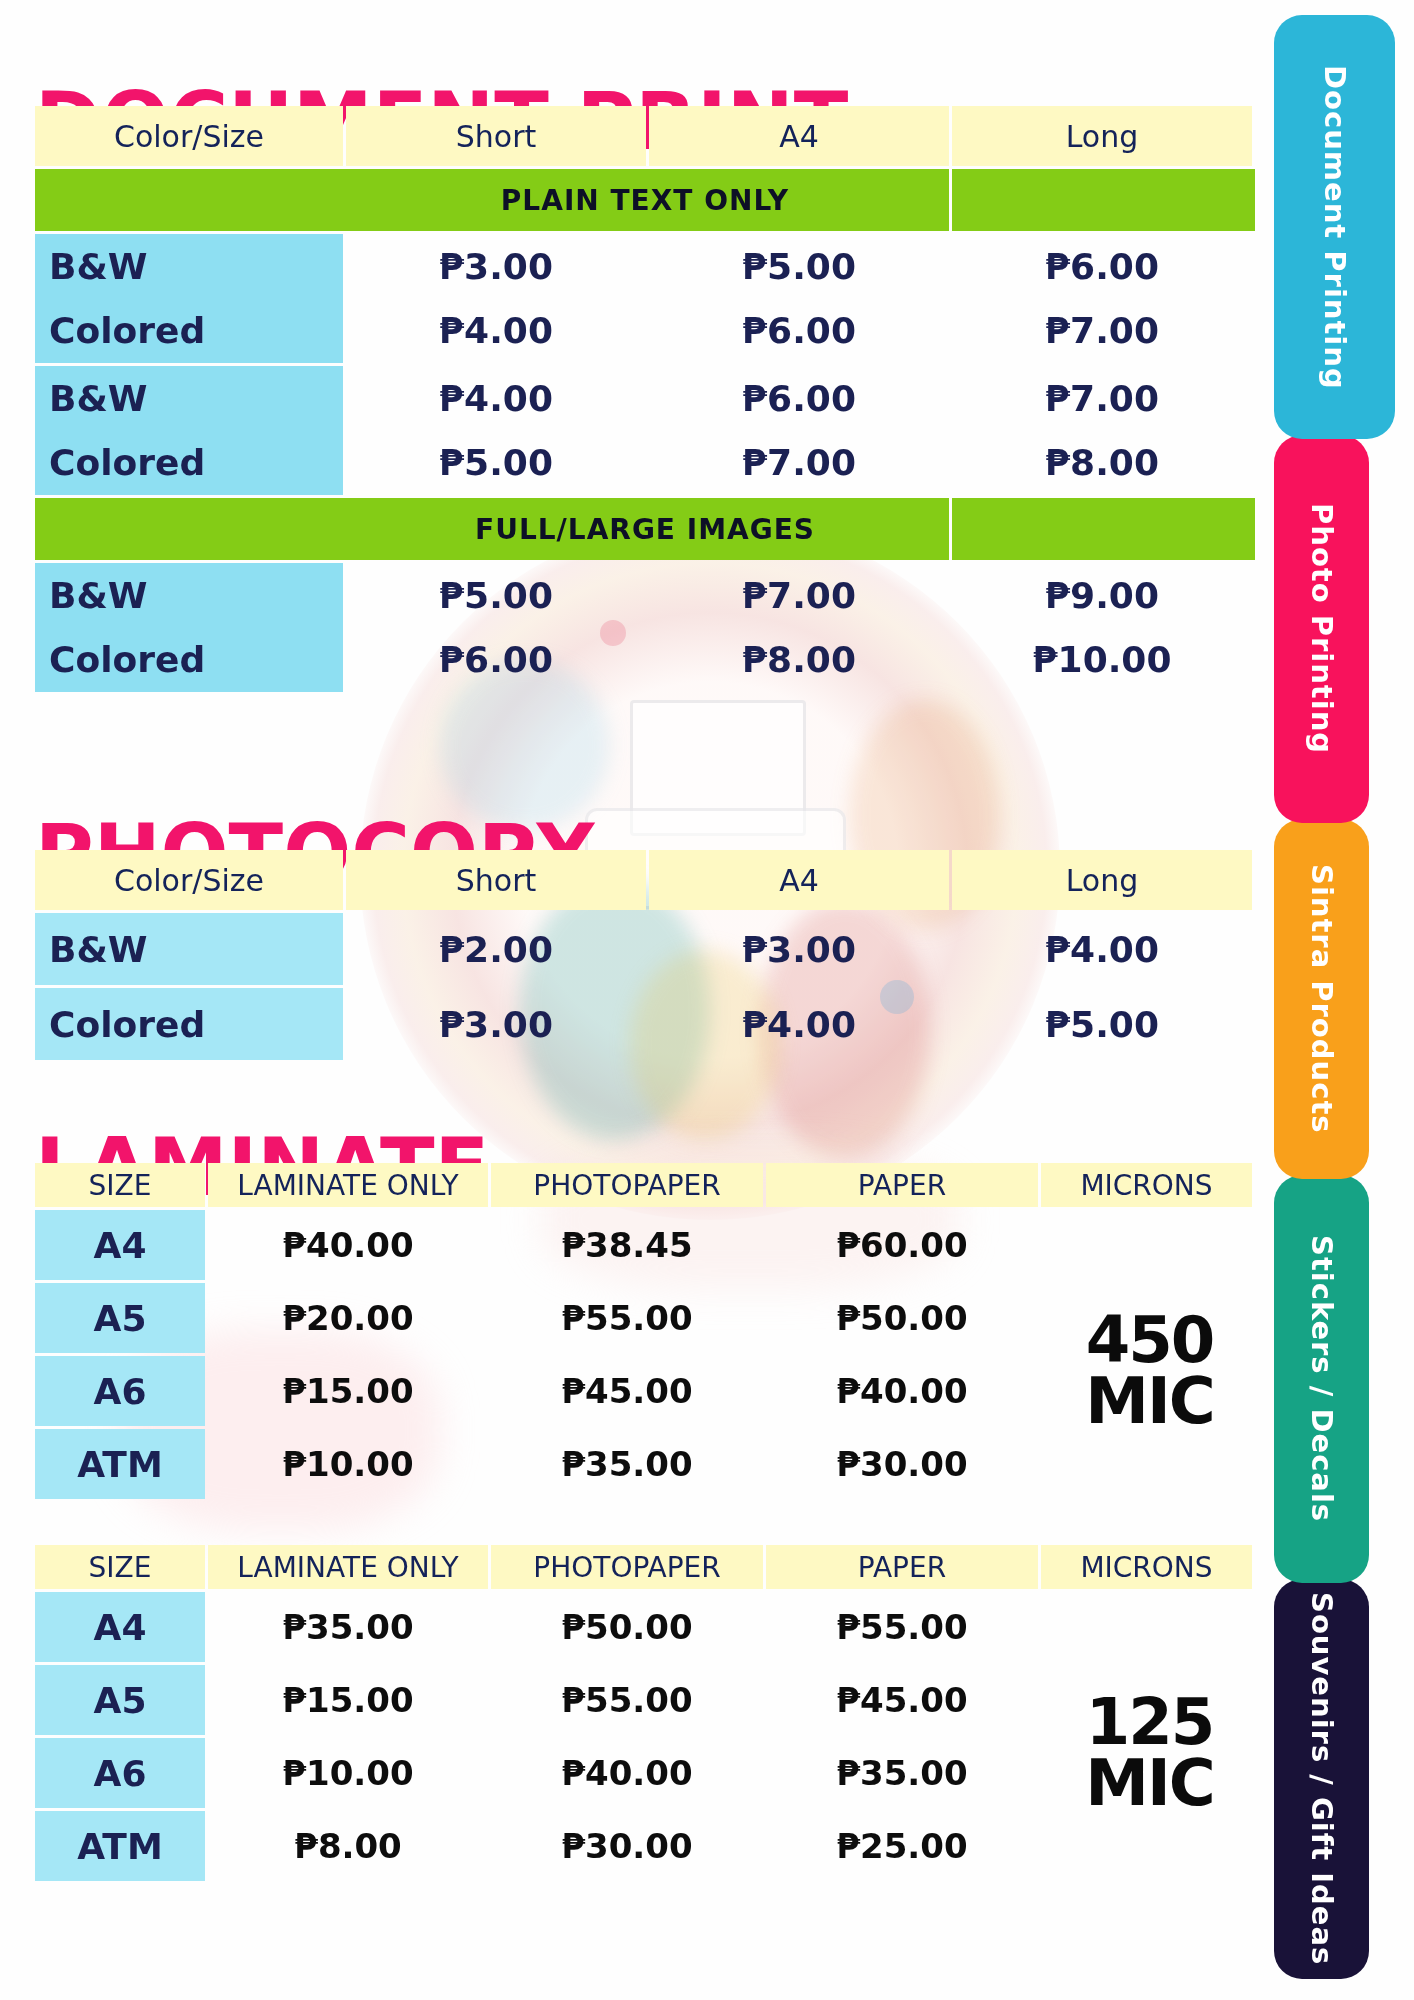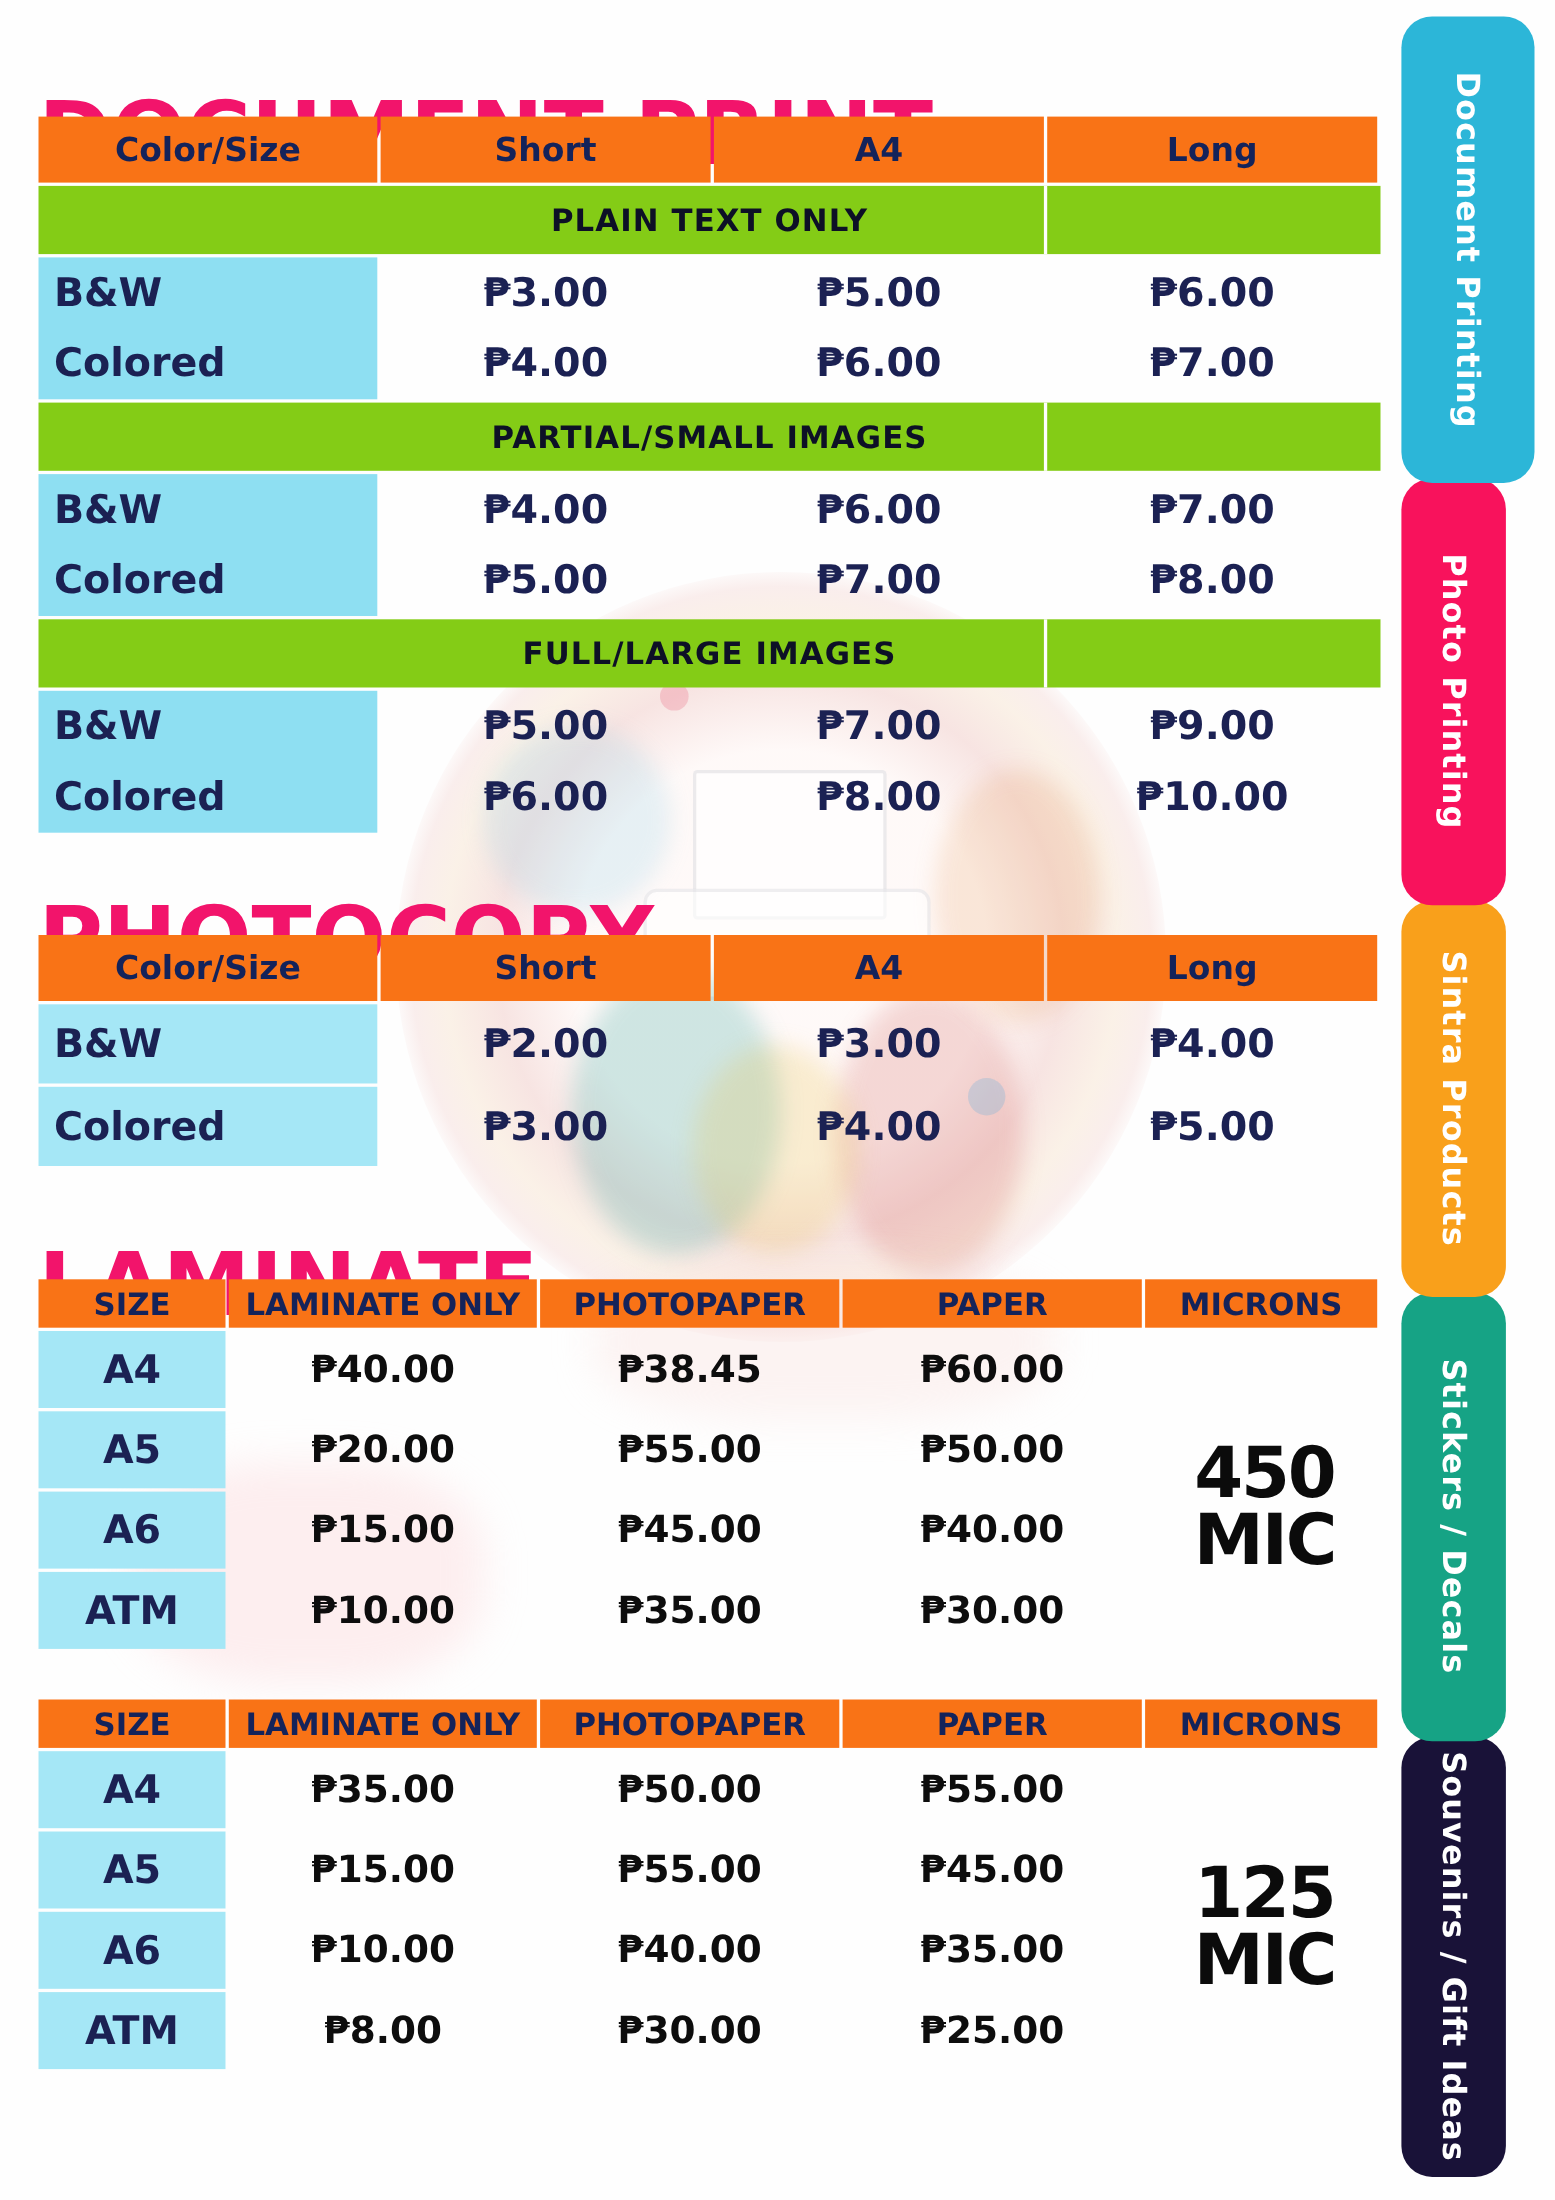--- a/index.html
+++ b/index.html
@@ -22,22 +22,22 @@
   .wm-printer-body{left:585px;top:808px;width:255px;height:95px;background:rgba(255,255,255,.6);border:3px solid rgba(150,150,160,.15);border-radius:12px;}
   .wm-dot1{left:600px;top:620px;width:26px;height:26px;border-radius:50%;background:rgba(230,90,120,.25);}
   .wm-dot2{left:880px;top:980px;width:34px;height:34px;border-radius:50%;background:rgba(90,170,220,.25);}
 
   
   .title{position:absolute;left:35px;z-index:1;font-size:80px;font-weight:800;color:#f2146b;line-height:1;letter-spacing:0px;}
 
   
   .tbl{position:absolute;left:35px;width:1220px;z-index:1;}
   .thead{display:grid;grid-template-columns:308px 300px 300px 300px;column-gap:3px;height:60px;}
-  .th{background:#f97316;display:flex;align-items:center;justify-content:center;
-      font-size:30px;font-weight:bold;color:#14235a;}
+  .th{background:#fef9c3;display:flex;align-items:center;justify-content:center;
+      font-size:30px;font-weight:normal;color:#14235a;}
   .band{position:relative;height:62px;margin-top:3px;background:#84cc16;}
   .band .seam{position:absolute;left:914px;top:0;width:3px;height:100%;background:#fefefe;}
   .band-label{position:absolute;inset:0;display:flex;align-items:center;justify-content:center;
       font-size:28px;font-weight:bold;color:#0d1026;letter-spacing:1px;}
   .block{display:grid;grid-template-columns:308px 300px 300px 300px;column-gap:3px;
       grid-template-rows:64px 65px;margin-top:3px;}
   .side{grid-column:1;grid-row:1/3;background:#8edff2;display:flex;flex-direction:column;}
   .row-label{flex:1;display:flex;align-items:center;padding-left:14px;
       font-size:36px;font-weight:bold;color:#1b2153;}
   .price{display:flex;align-items:center;justify-content:center;
@@ -111,24 +111,20 @@
         <div class="row-label">Colored</div>
       </div>
       <div class="price">₱3.00</div>
       <div class="price">₱5.00</div>
       <div class="price">₱6.00</div>
       <div class="price">₱4.00</div>
       <div class="price">₱6.00</div>
       <div class="price">₱7.00</div>
     </div>
 
-    <div class="band">
-      <i class="seam"></i>
-      <span class="band-label">PARTIAL/SMALL IMAGES</span>
-    </div>
     <div class="block">
       <div class="side">
         <div class="row-label">B&amp;W</div>
         <div class="row-label">Colored</div>
       </div>
       <div class="price">₱4.00</div>
       <div class="price">₱6.00</div>
       <div class="price">₱7.00</div>
       <div class="price">₱5.00</div>
       <div class="price">₱7.00</div>

